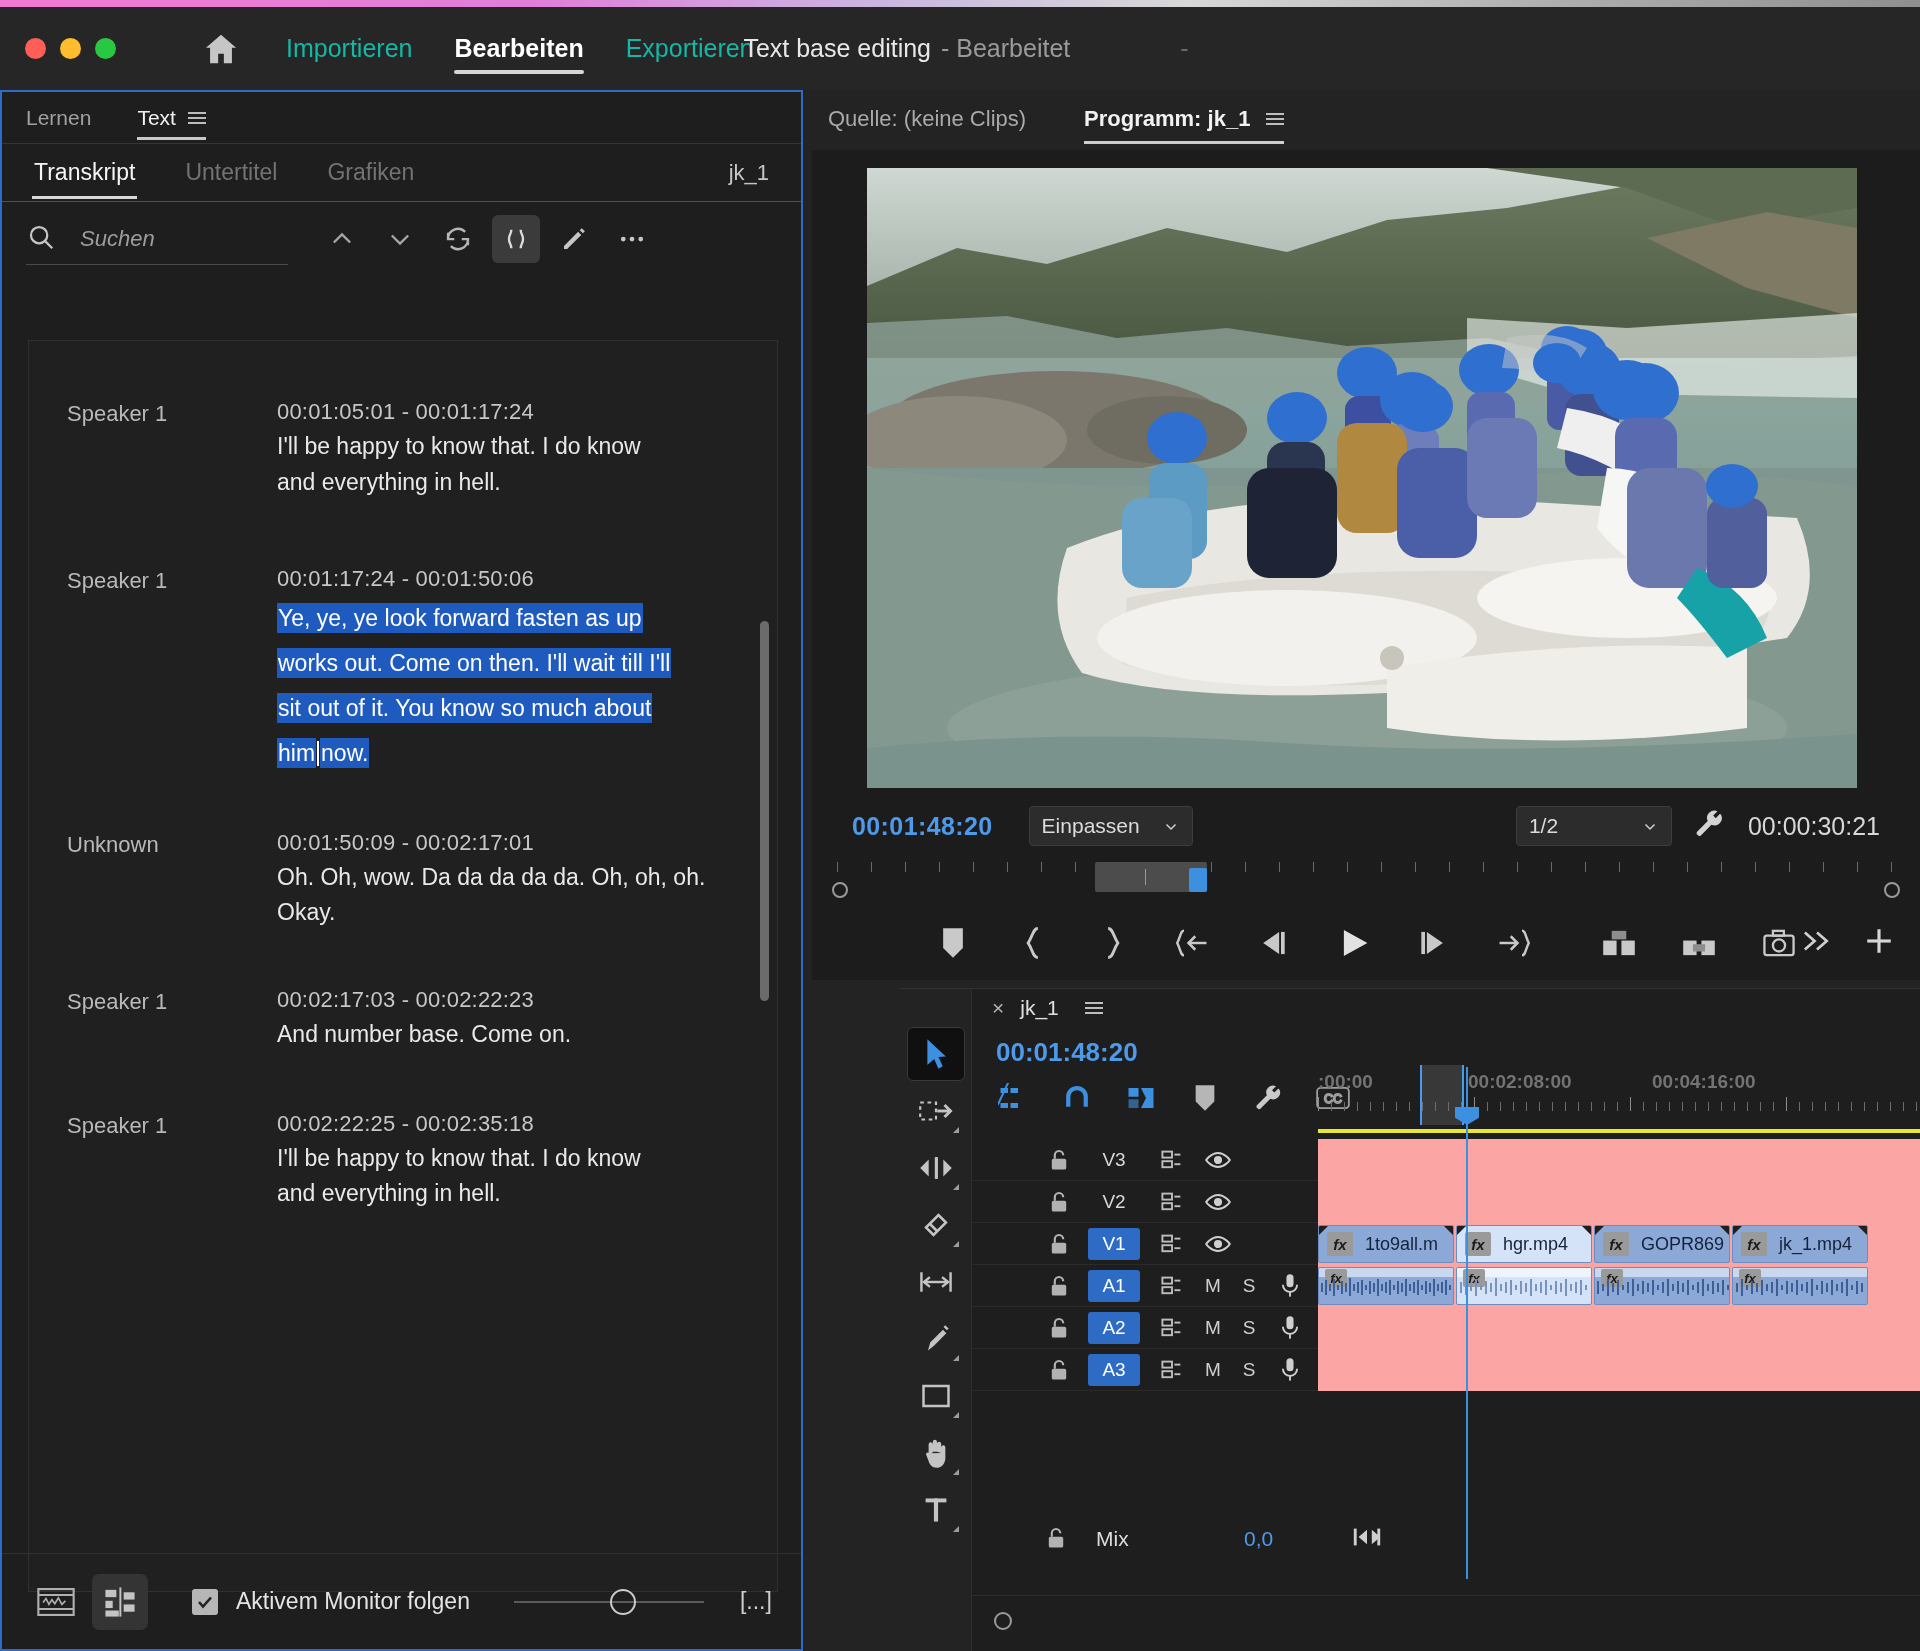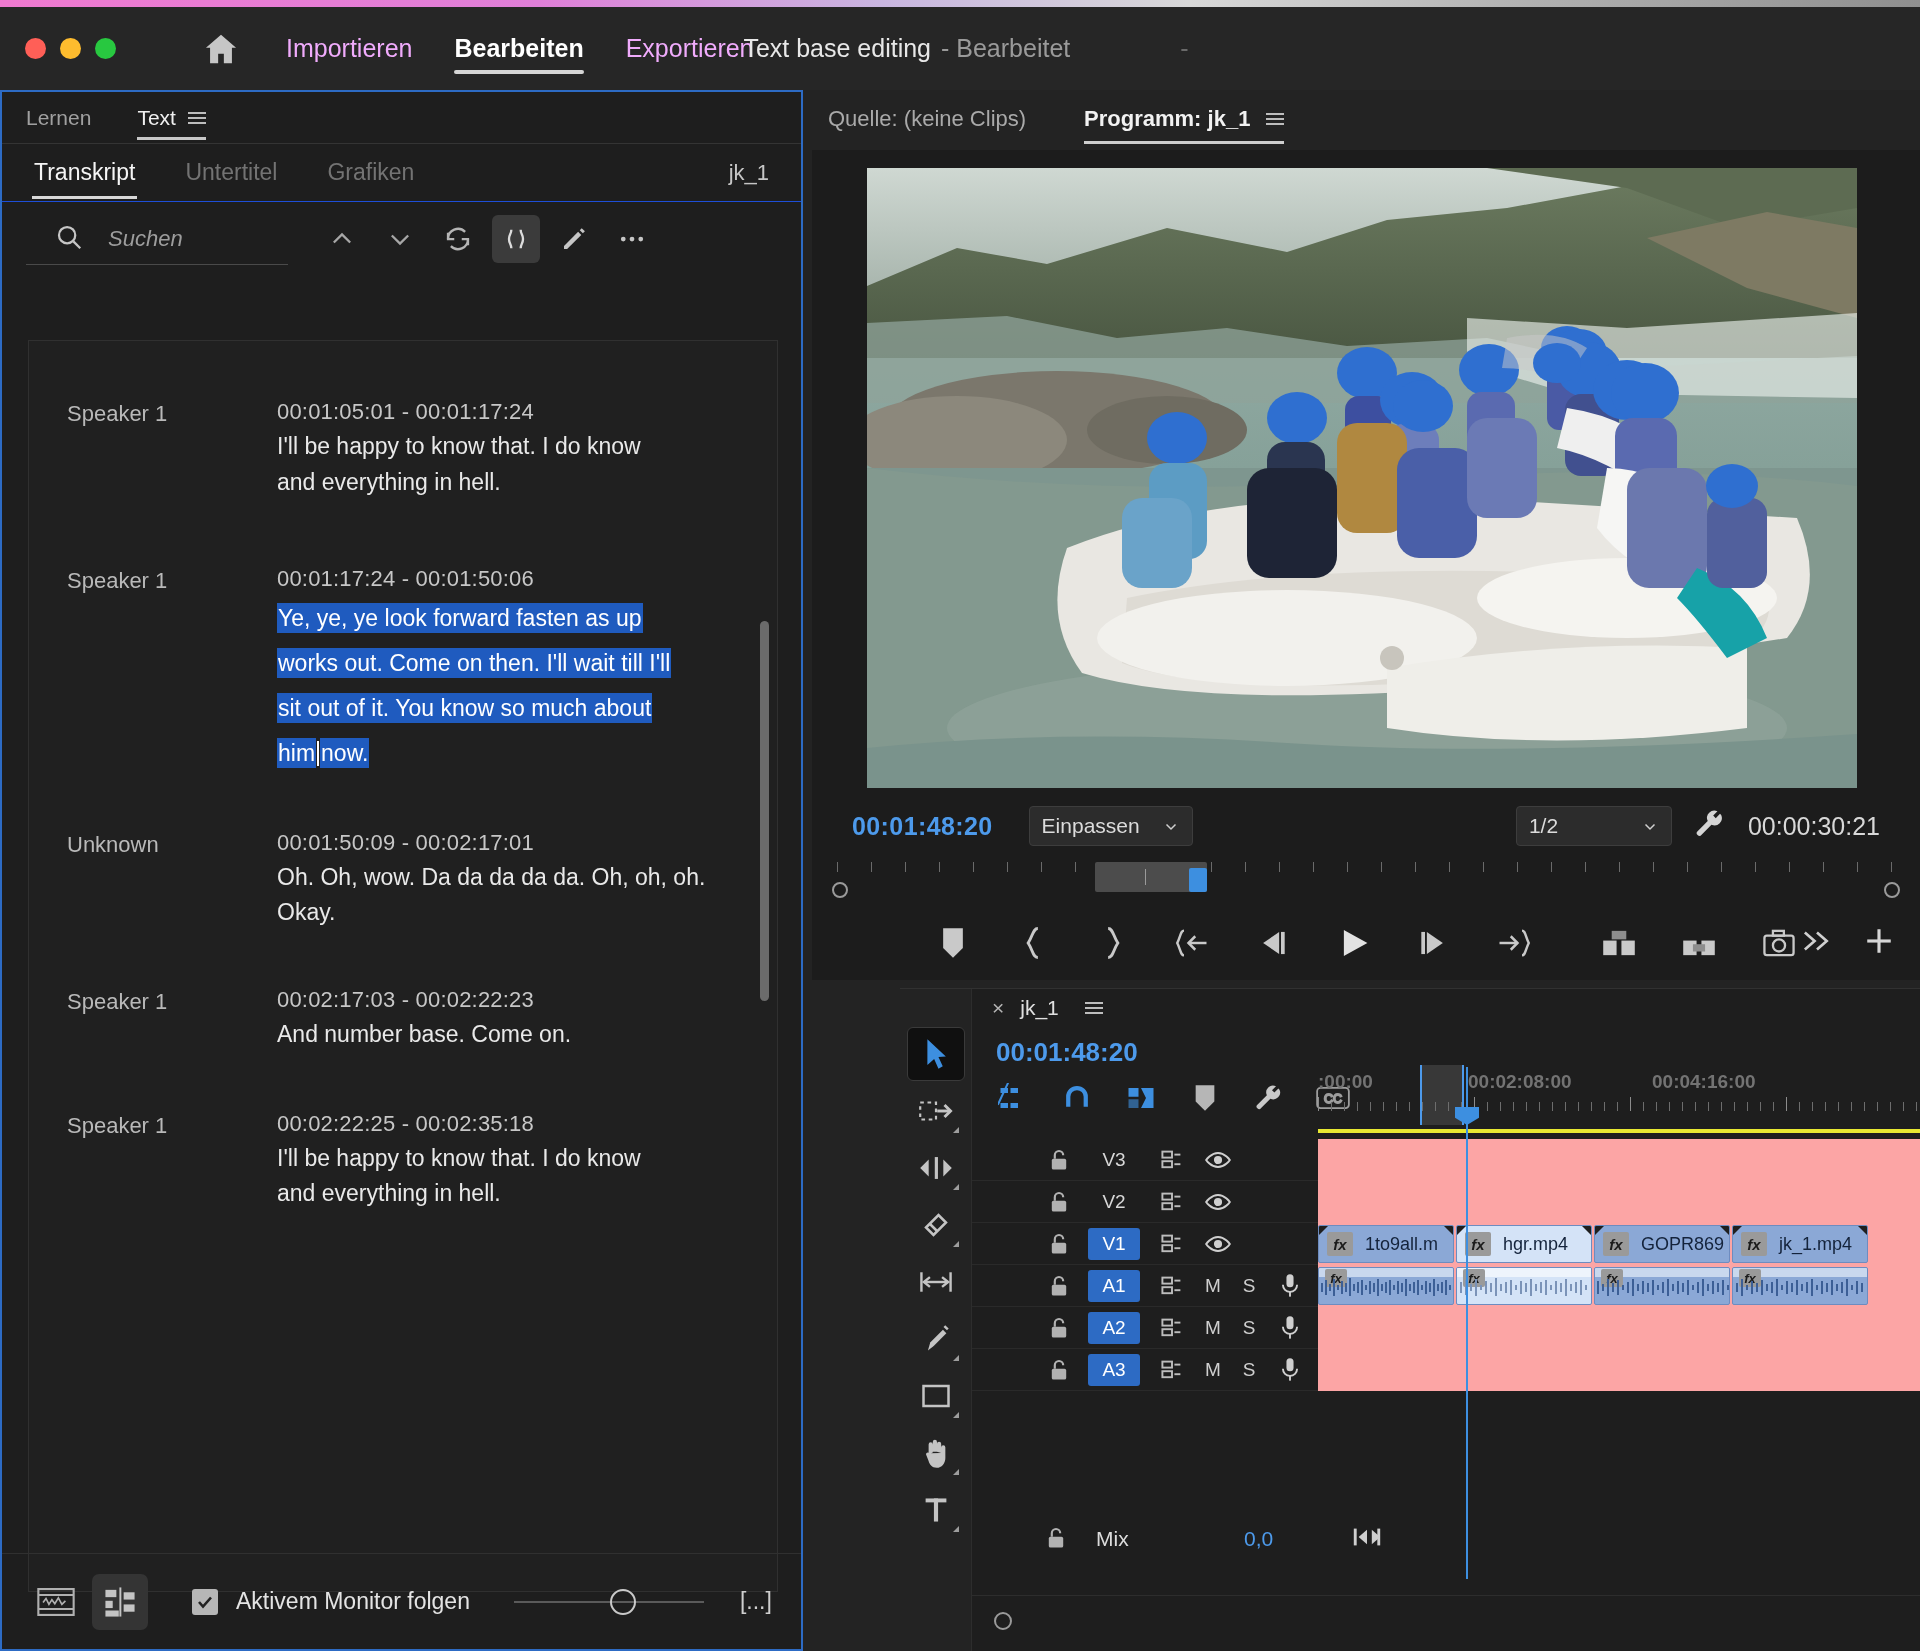--- a/index.html
+++ b/index.html
@@ -29,21 +29,21 @@
   .dot { width: 21px; height: 21px; border-radius: 50%; }
   .dot.red { background: #ff5f57; }
   .dot.yellow { background: #febc2e; }
   .dot.green { background: #28c840; }
   .home-btn {
     margin-left: 82px; width: 46px; height: 46px;
     display: flex; align-items: center; justify-content: center;
   }
   .navtabs { display: flex; margin-left: 42px; gap: 42px; align-items: center; height: 83px; }
   .navtab {
-    font-size: 25px; color: #f0abfc; position: relative;
+    font-size: 25px; color: #14b8a6; position: relative;
     height: 83px; display: flex; align-items: center; cursor: pointer;
   }
   .navtab.active { color: #fff; font-weight: bold; }
   .navtab.active::after {
     content: ""; position: absolute; bottom: 16px; left: 0; right: 0;
     height: 4px; background: #d6d6d6; border-radius: 2px;
   }
   .proj-title {
     position: absolute; left: 12px; right: 0; top: 0; height: 83px;
     display: flex; align-items: center; justify-content: center;
@@ -88,21 +88,21 @@
     content: ""; position: absolute; bottom: 3px; left: -2px; right: -2px; height: 3px;
     background: #d8d8d8;
   }
   .seq-label { margin-left: auto; font-size: 22px; color: #c6c6c6; }
 
   .search-row {
     height: 74px; display: flex; align-items: center; padding: 0 24px; gap: 0;
   }
   .search-wrap {
     display: flex; align-items: center; gap: 24px;
-    border-bottom: 1px solid #4a4a4a; height: 52px; width: 262px; justify-content: flex-end;
+    border-bottom: 1px solid #4a4a4a; height: 52px; width: 262px;
   }
   .search-input {
     background: transparent; border: none; outline: none;
     color: #d0d0d0; font-size: 22px; font-style: italic;
     font-family: "Liberation Sans", sans-serif; width: 180px;
   }
   .search-input::placeholder { color: #9d9d9d; font-style: italic; }
   .tool-icons { display: flex; align-items: center; gap: 10px; margin-left: 30px; }
   .ticon {
     width: 48px; height: 48px; display: flex; align-items: center; justify-content: center;

